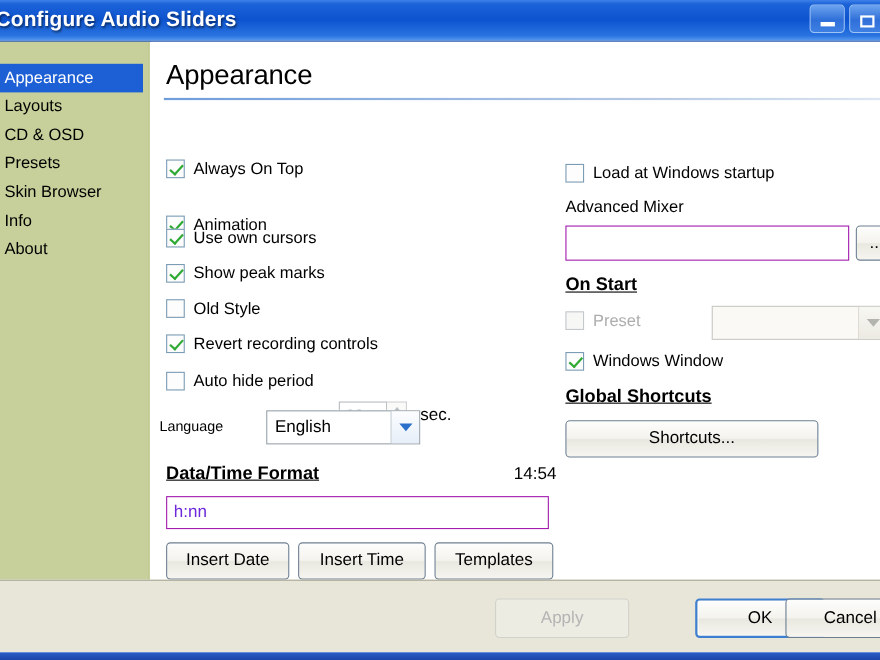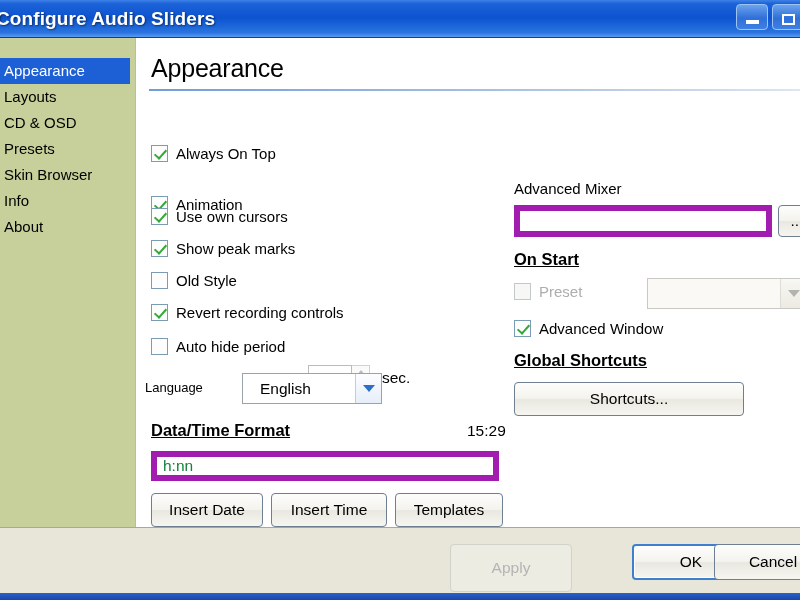--- a/index.html
+++ b/index.html
@@ -196,21 +196,20 @@
     border: 1px solid #9aa3aa;
     background: #ffffff;
     display: flex;
     align-items: center;
     justify-content: space-between;
   }
   .select .sel-val {
     font-size: 15.5px;
     padding-left: 7px;
     color: #000000;
-    margin-left: 10px;
   }
   .select .sel-arrow {
     width: 26px;
     height: 100%;
     display: flex;
     align-items: center;
     justify-content: center;
     background: linear-gradient(180deg, #fcfdff 0%, #e6eef9 100%);
     border-left: 1px solid #c3cdd6;
   }
@@ -239,24 +238,24 @@
 
   .time-preview {
     position: absolute;
     left: 330px; top: 384px;
     font-size: 15.5px;
     color: #000000;
   }
 
   .text-input {
     position: absolute;
-    border: 6px solid #a21caf;
+    border: 1px solid #a21caf;
     background: #ffffff;
     font-size: 15.5px;
-    color: #15803d;
+    color: #6d28d9;
     padding-left: 6px;
     display: flex;
     align-items: center;
   }
 
   
   .btn {
     position: absolute;
     border: 1px solid #6d7f91;
     border-radius: 4px;
@@ -385,28 +384,32 @@
 
     <div class="lang-label">Language</div>
     <div class="select" style="left:105px; top:335px; width:140px; height:31px;">
       <span class="sel-val">English</span>
       <span class="sel-arrow">
         <span class="chev"></span>
       </span>
     </div>
 
     <div class="sect-head" style="left:14px; top:383px;">Data/Time Format</div>
-    <div class="time-preview">15:29</div>
+    <div class="time-preview">14:54</div>
 
     <div class="text-input" style="left:14px; top:413px; width:348px; height:30px;">h:nn</div>
 
     <div class="btn" style="left:14px; top:455px; width:112px; height:34px;">Insert Date</div>
     <div class="btn" style="left:134px; top:455px; width:116px; height:34px;">Insert Time</div>
     <div class="btn" style="left:258px; top:455px; width:108px; height:34px;">Templates</div>
 
+    <div class="chk-row" style="left:377px; top:111px;">
+      <span class="cbox"></span>
+      <span class="chk-label">Load at Windows startup</span>
+    </div>
 
     <div class="chk-label" style="position:absolute; left:377px; top:142px;">Advanced Mixer</div>
 
     <div class="text-input" style="left:377px; top:167px; width:258px; height:32px;"></div>
 
     <div class="btn" style="left:641px; top:167px; width:38px; height:32px;">...</div>
 
     <div class="sect-head" style="left:377px; top:212px;">On Start</div>
 
     <div class="chk-row" style="left:377px; top:245px;">
@@ -416,30 +419,30 @@
 
     <div class="select dis" style="left:510px; top:240px; width:160px; height:31px;">
       <span class="sel-val"></span>
       <span class="sel-arrow">
         <span class="chev"></span>
       </span>
     </div>
 
     <div class="chk-row" style="left:377px; top:282px;">
       <span class="cbox checked"></span>
-      <span class="chk-label">Advanced Window</span>
+      <span class="chk-label">Windows Window</span>
     </div>
 
     <div class="sect-head" style="left:377px; top:313px;">Global Shortcuts</div>
 
     <div class="btn" style="left:377px; top:344px; width:230px; height:34px;">Shortcuts...</div>
 
   </div>
 
   <div class="footer">
-    <div class="btn disabled" style="left:450px; top:16px; width:122px; height:48px;">Apply</div>
+    <div class="btn disabled" style="left:450px; top:16px; width:122px; height:36px;">Apply</div>
     <div class="btn default" style="left:584px; top:16px; width:118px; height:36px;margin-left:48px;">OK</div>
     <div class="btn" style="left:714px; top:16px; width:118px; height:36px;">Cancel</div>
   </div>
 
   <div class="taskbar"></div>
 
 </div>
 
 </body></html>

